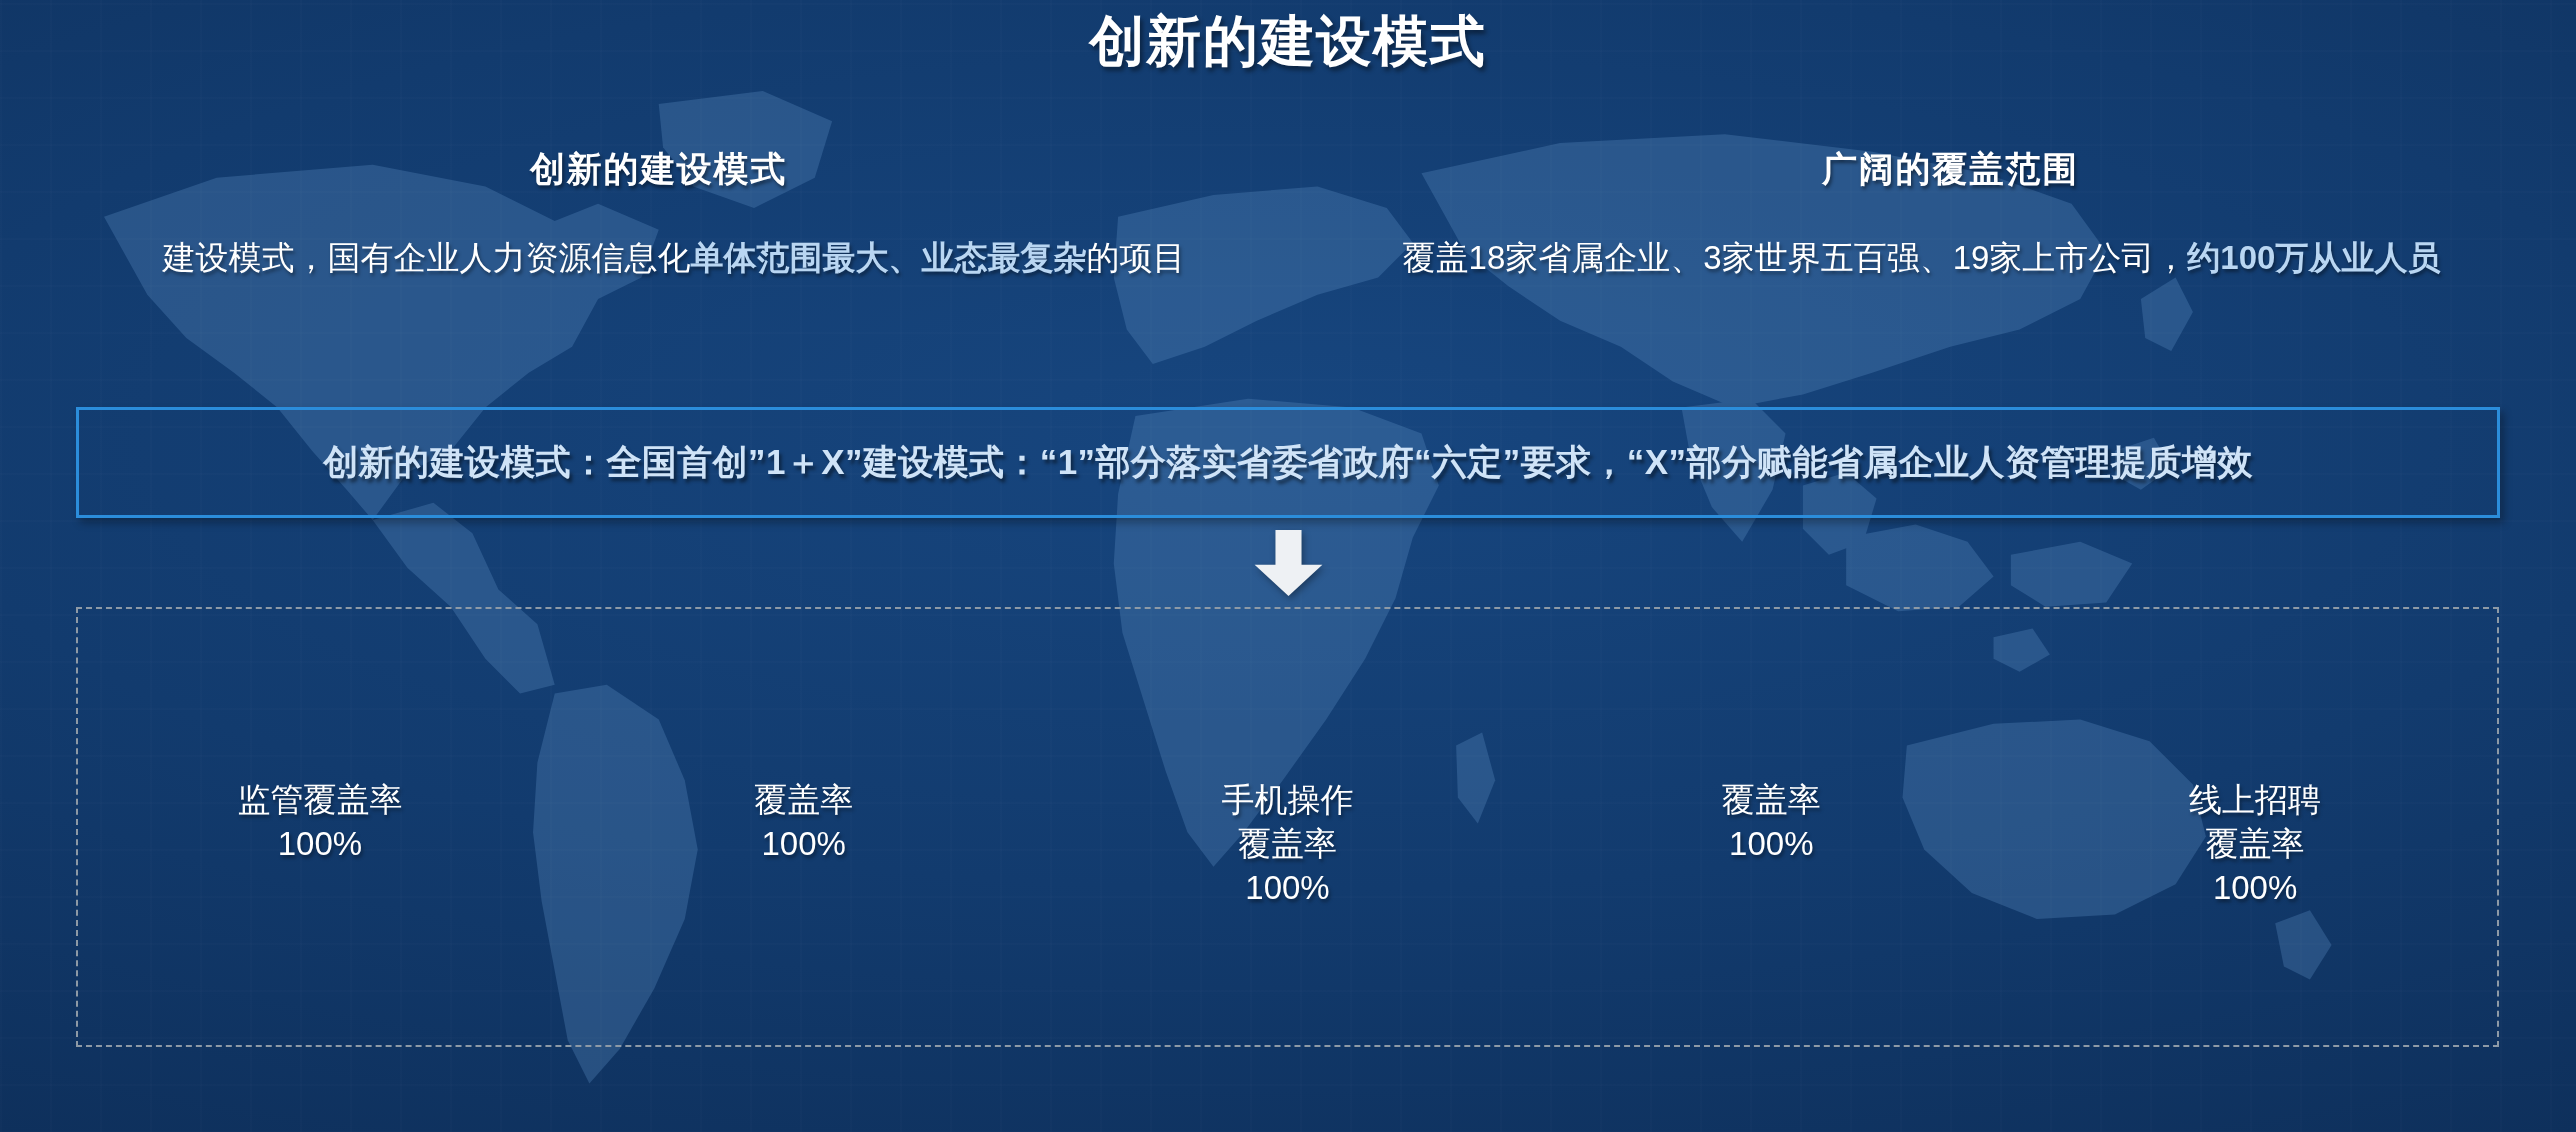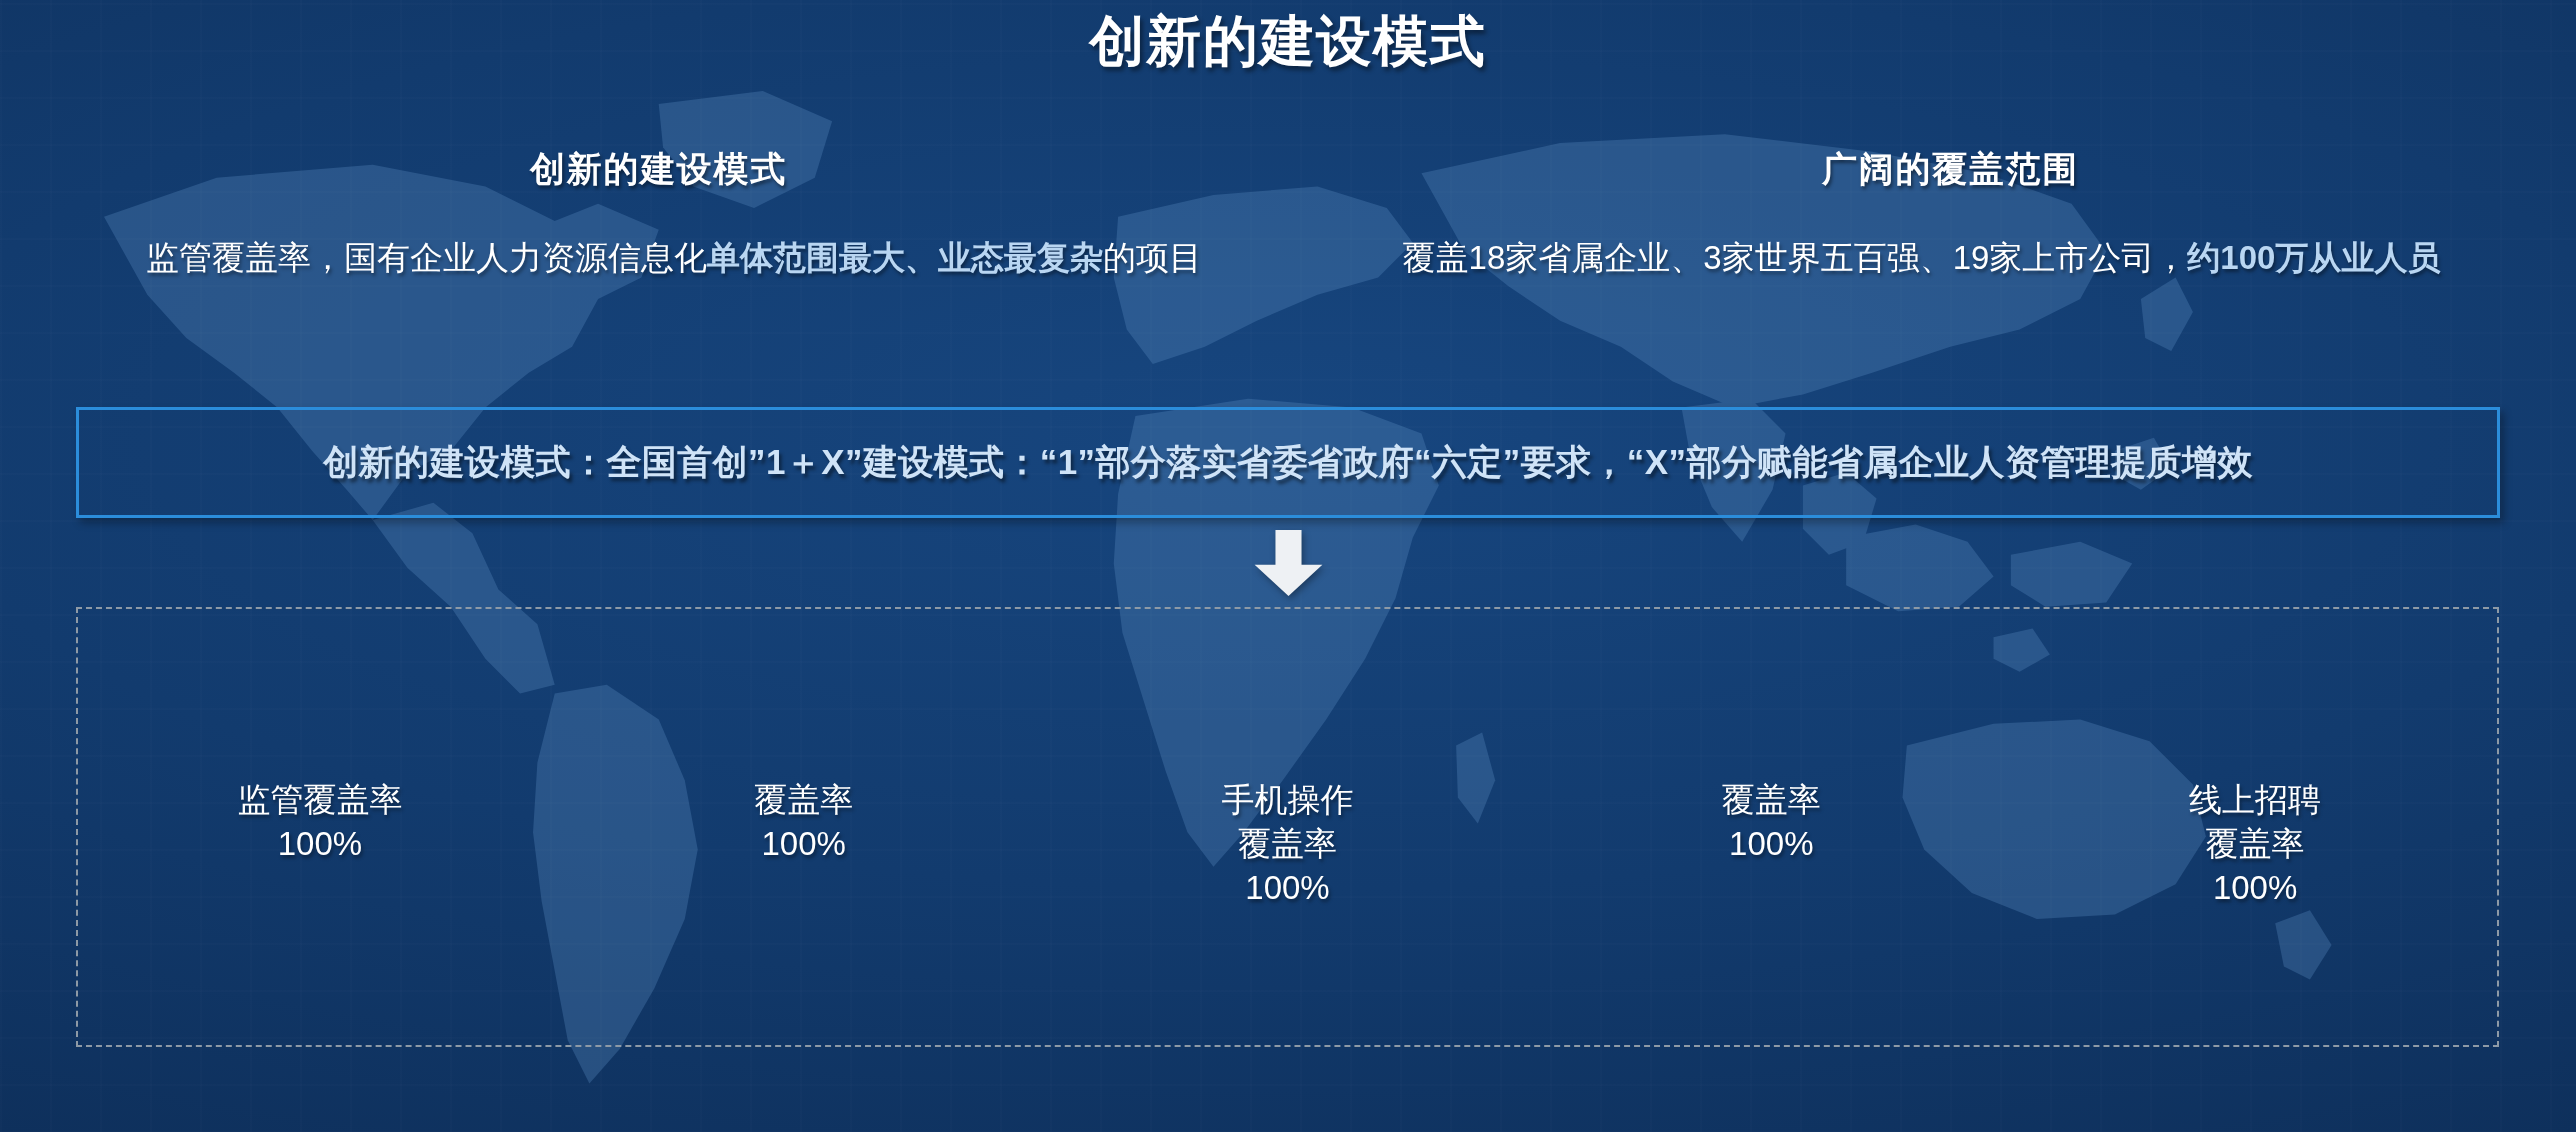--- a/index.html
+++ b/index.html
@@ -199,21 +199,21 @@
   </div>
 
   <div id="sheen"></div>
 
   <div id="content">
 
     <div class="slide-title">创新的建设模式</div>
 
     <div class="col-head left">创新的建设模式</div>
     <div class="col-body left">
-      <span class="plain">监管覆盖率，国有企业人力资源信息化</span><span class="hl">单体范围最大、业态最复杂</span><span class="plain">的项目</span>
+      <span class="plain">建设模式，国有企业人力资源信息化</span><span class="hl">单体范围最大、业态最复杂</span><span class="plain">的项目</span>
     </div>
 
     <div class="col-head right">广阔的覆盖范围</div>
     <div class="col-body right">
       <span class="plain">覆盖18家省属企业、3家世界五百强、19家上市公司，</span><span class="hl">约100万从业人员</span><span class="plain"></span>
     </div>
 
     <div class="banner">
       <span class="banner-text">创新的建设模式：全国首创”1＋X”建设模式：“1”部分落实省委省政府“六定”要求，“X”部分赋能省属企业人资管理提质增效</span>
     </div>

